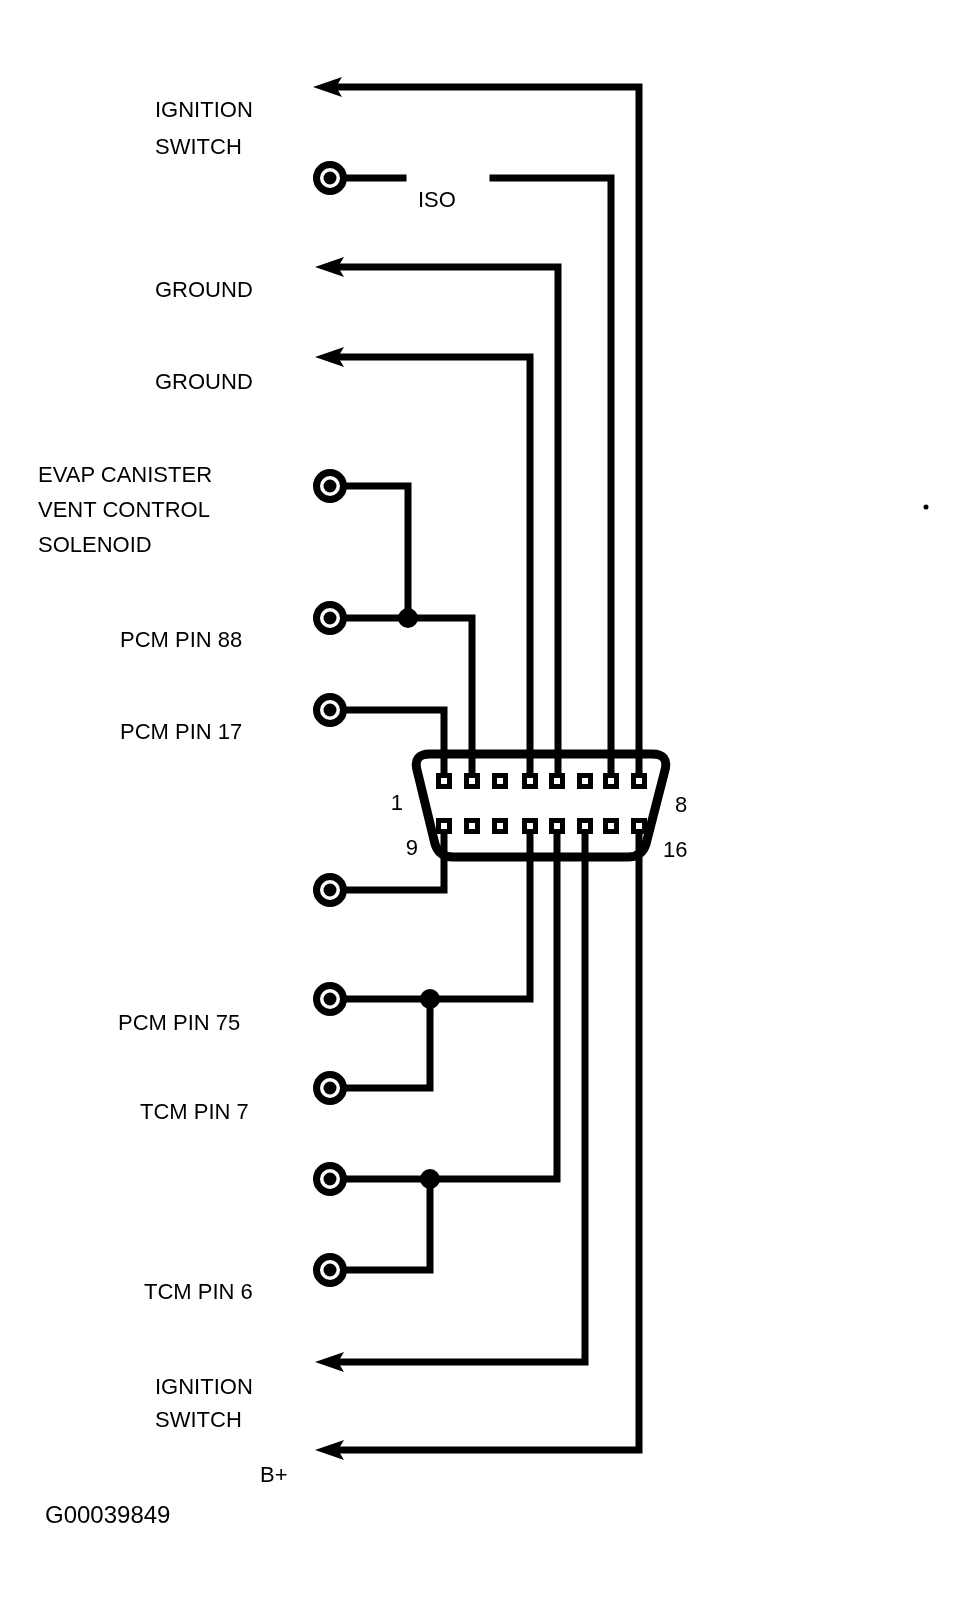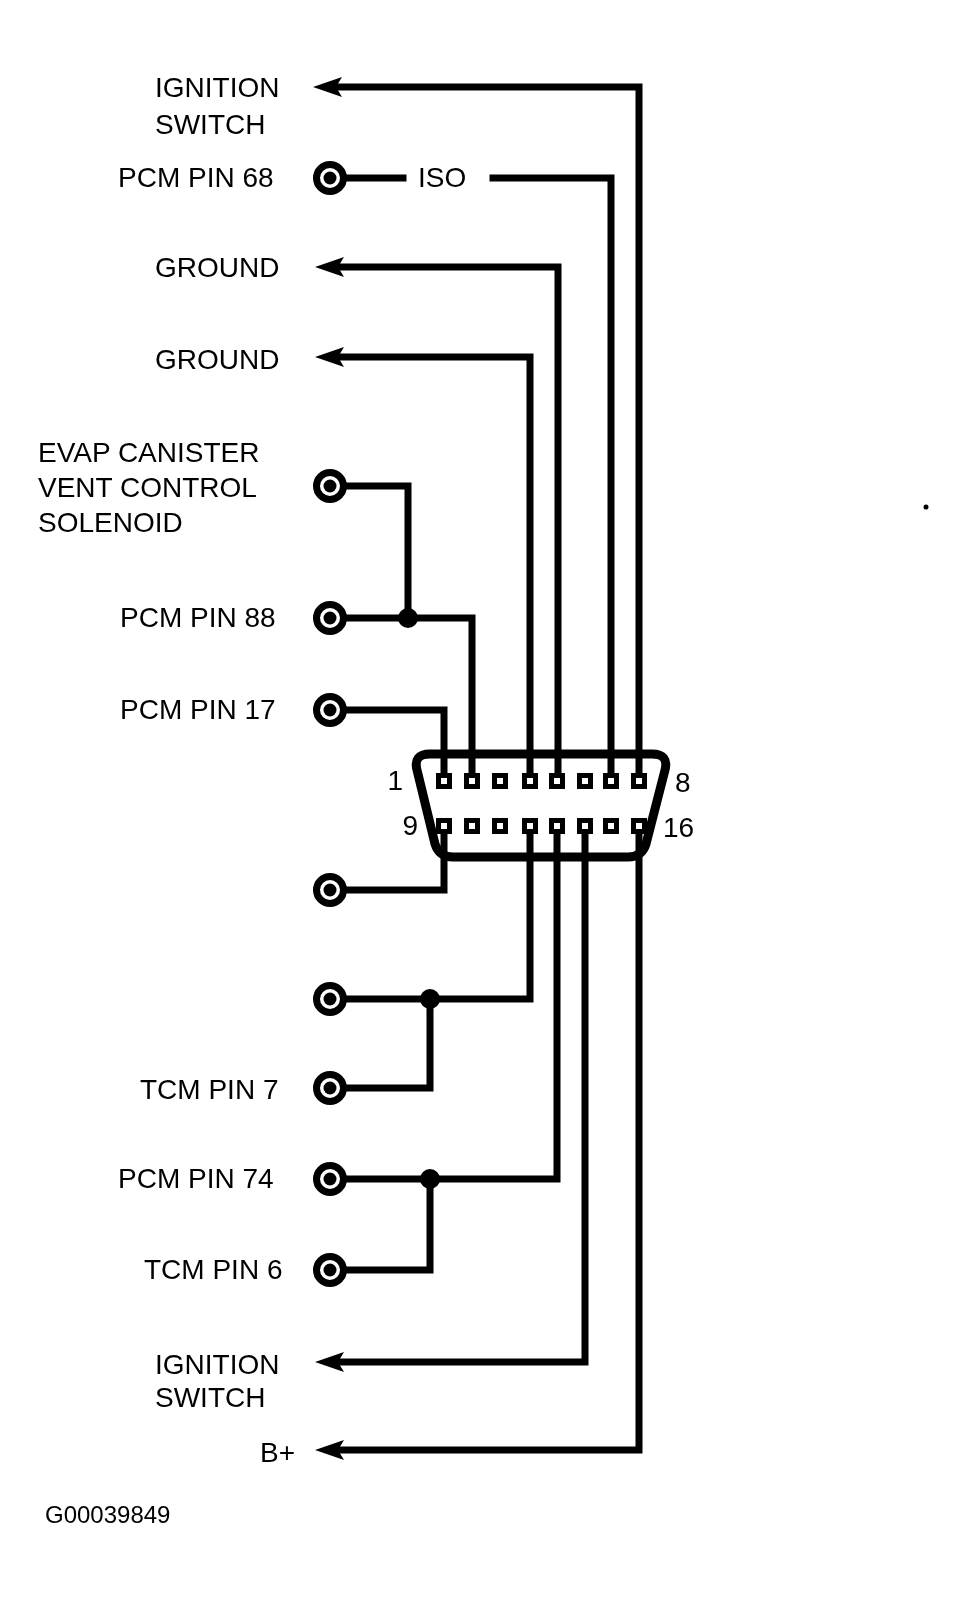--- a/index.html
+++ b/index.html
@@ -8,25 +8,26 @@
     width: 972px;
     height: 1600px;
     background: #ffffff;
     font-family: "Liberation Sans", sans-serif;
     color: #000000;
     overflow: hidden;
   }
   #wiring-svg { position: absolute; left: 0; top: 0; }
   .lbl {
     position: absolute;
-    font-size: 28px;
+    font-size: 22px;
     line-height: 34px;
     color: #000000;
     white-space: pre;
     letter-spacing: 0px;
+    margin-top: 22px;
   }
   .lbl.two-line { line-height: 37px; }
   .lbl.evap-block { line-height: 35px; }
   .lbl.abs-block { line-height: 34px; }
   .lbl.ign-bottom-block { line-height: 33px; }
   .lbl.dlc-block { line-height: 32.5px; }
   .pin-num { width: 34px; }
   .pin-num.right { text-align: right; }
   #figure-id {
     position: absolute;
@@ -129,36 +130,35 @@
       <rect x="605.5" y="820.5" width="11" height="11"></rect>
       <rect x="633.5" y="820.5" width="11" height="11"></rect>
     </g>
 
     <circle cx="926" cy="507" r="2.5" fill="#000000" stroke="none"></circle>
   </svg>
 
   <div class="lbl two-line" style="left:155px; top:69px;"><span>IGNITION</span>
 <span>SWITCH</span></div>
 
-  <div class="lbl" style="left:118px; top:161px;">PCM PIN 68</div>
   <div class="lbl" style="left:418px; top:161px;text-align:right;">ISO</div>
 
   <div class="lbl" style="left:155px; top:251px;">GROUND</div>
   <div class="lbl" style="left:155px; top:343px;">GROUND</div>
 
   <div class="lbl evap-block" style="left:38px; top:435px;"><span>EVAP CANISTER</span>
 <span>VENT CONTROL</span>
 <span>SOLENOID</span></div>
 
   <div class="lbl" style="left:120px; top:601px;">PCM PIN 88</div>
   <div class="lbl" style="left:120px; top:693px;">PCM PIN 17</div>
 
 
+  <div class="lbl" style="left:118px; top:984px;">PCM PIN 75</div>
   <div class="lbl" style="left:140px; top:1073px;">TCM PIN 7</div>
-  <div class="lbl" style="left:118px; top:1162px;">PCM PIN 74</div>
   <div class="lbl" style="left:144px; top:1253px;">TCM PIN 6</div>
 
   <div class="lbl ign-bottom-block" style="left:155px; top:1348px;"><span>IGNITION</span>
 <span>SWITCH</span></div>
 
   <div class="lbl" style="left:260px; top:1436px;">B+</div>
 
 
   <div class="lbl pin-num right" style="left:369px; top:764px;">1</div>
   <div class="lbl pin-num" style="left:675px; top:766px;">8</div>

